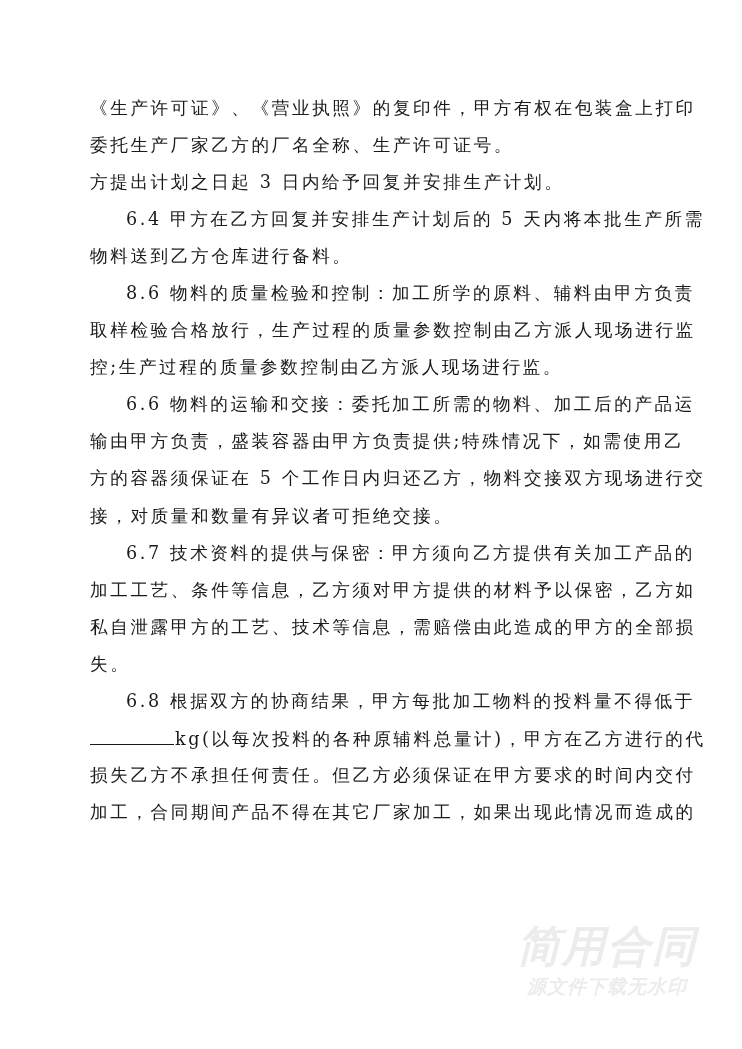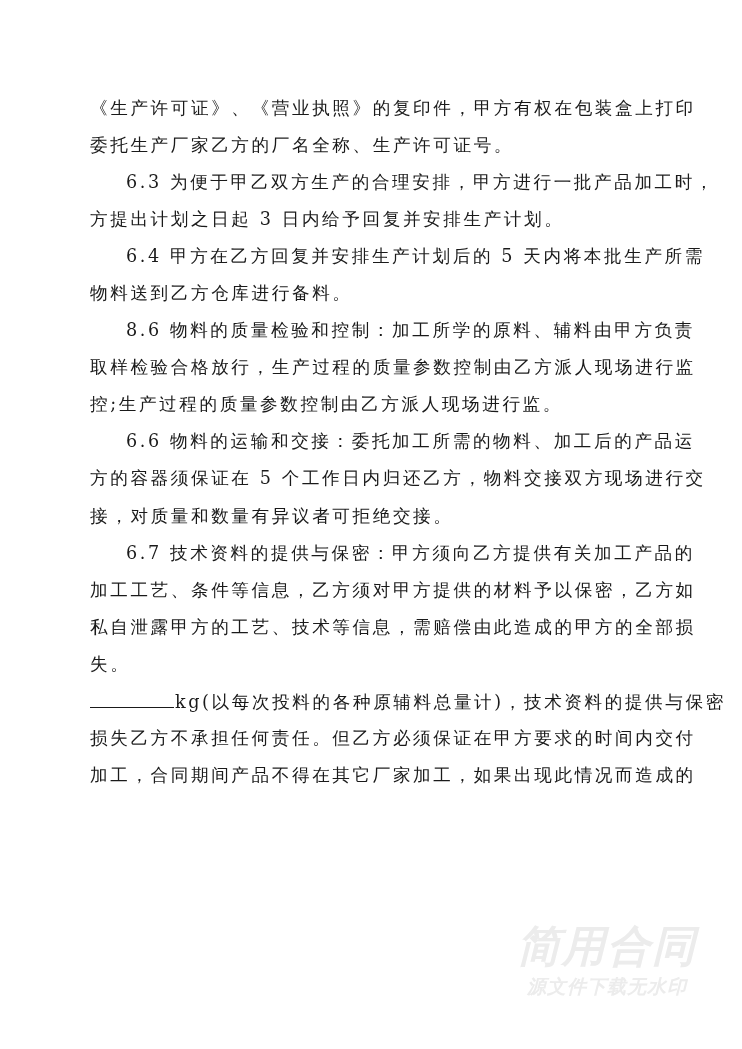--- a/index.html
+++ b/index.html
@@ -83,40 +83,41 @@
     }
   </style>
 </head>
 <body>
 
 <div class="page">
   <div class="body-text">
     <span class="line">《生产许可证》、《营业执照》的复印件，甲方有权在包装盒上打印</span>
     <span class="line last">委托生产厂家乙方的厂名全称、生产许可证号。</span>
 
-    <span class="line indent">6.3 为便于甲乙双方生产的合理安排，甲方进行一批产品加工时，</span>
     <span class="line last">方提出计划之日起 3 日内给予回复并安排生产计划。</span>
 
     <span class="line indent">6.4 甲方在乙方回复并安排生产计划后的 5 天内将本批生产所需</span>
     <span class="line last">物料送到乙方仓库进行备料。</span>
 
     <span class="line indent">8.6 物料的质量检验和控制：加工所学的原料、辅料由甲方负责</span>
     <span class="line">取样检验合格放行，生产过程的质量参数控制由乙方派人现场进行监</span>
     <span class="line last">控;生产过程的质量参数控制由乙方派人现场进行监。</span>
 
     <span class="line indent">6.6 物料的运输和交接：委托加工所需的物料、加工后的产品运</span>
+    <span class="line">输由甲方负责，盛装容器由甲方负责提供;特殊情况下，如需使用乙</span>
     <span class="line">方的容器须保证在 5 个工作日内归还乙方，物料交接双方现场进行交</span>
     <span class="line last">接，对质量和数量有异议者可拒绝交接。</span>
 
     <span class="line indent">6.7 技术资料的提供与保密：甲方须向乙方提供有关加工产品的</span>
     <span class="line">加工工艺、条件等信息，乙方须对甲方提供的材料予以保密，乙方如</span>
     <span class="line">私自泄露甲方的工艺、技术等信息，需赔偿由此造成的甲方的全部损</span>
     <span class="line last">失。</span>
 
-    <span class="line"><span class="blank"></span><span>kg(以每次投料的各种原辅料总量计)，技术资料的提供与保密</span></span>
+    <span class="line indent">6.8 根据双方的协商结果，甲方每批加工物料的投料量不得低于</span>
+    <span class="line"><span class="blank"></span><span>kg(以每次投料的各种原辅料总量计)，甲方在乙方进行的代</span></span>
     <span class="line last">损失乙方不承担任何责任。但乙方必须保证在甲方要求的时间内交付</span>
     <span class="line">加工，合同期间产品不得在其它厂家加工，如果出现此情况而造成的</span>
   </div>
 
   <div class="watermark">
     <div class="wm-big">简用合同</div>
     <div class="wm-small">源文件下载无水印</div>
   </div>
 </div>
 

